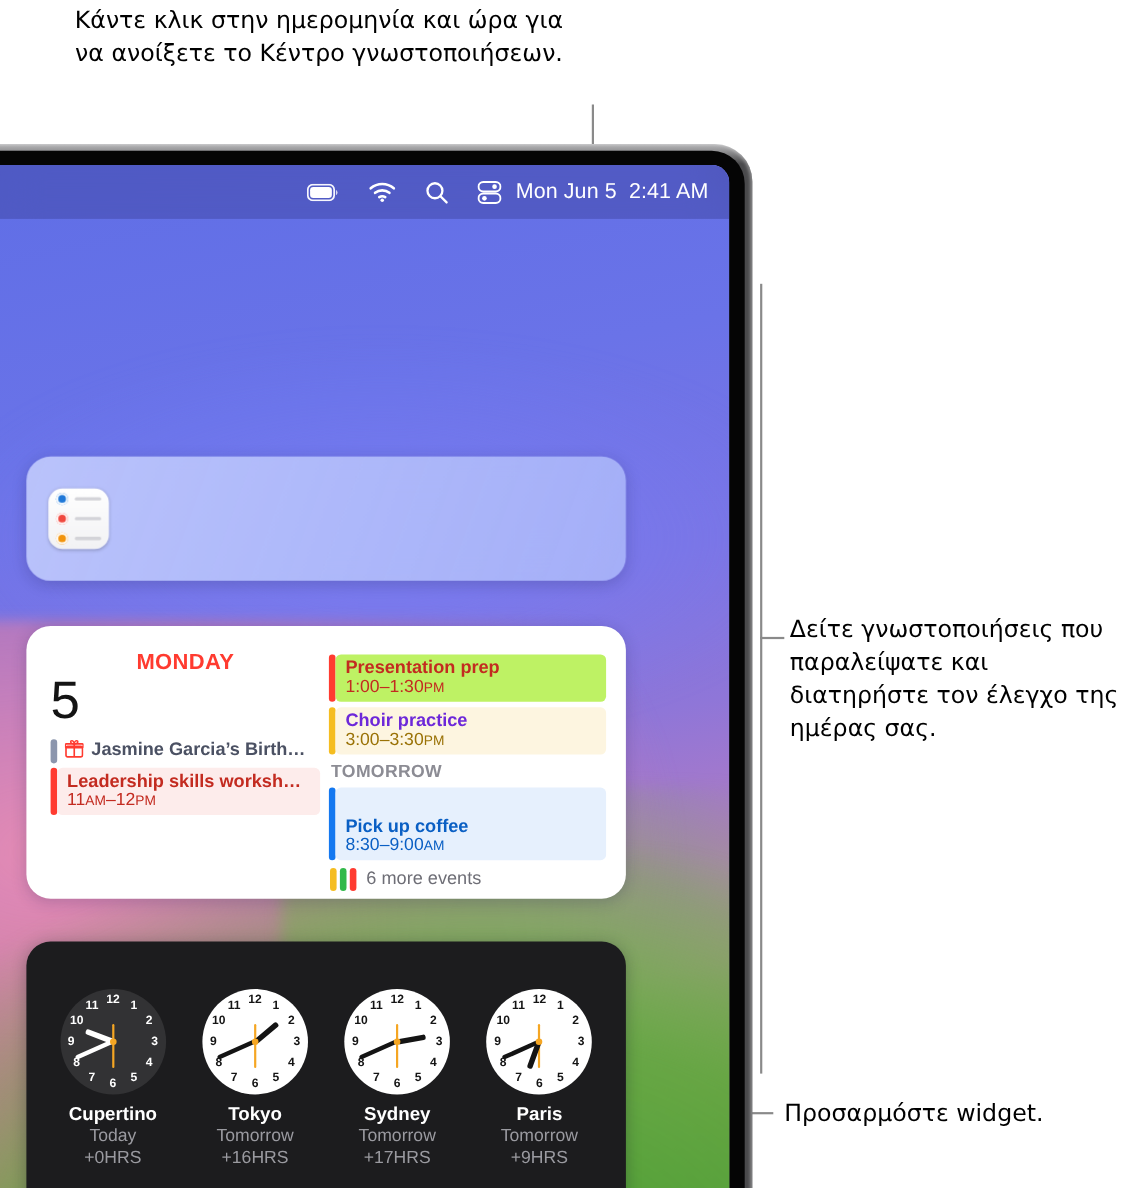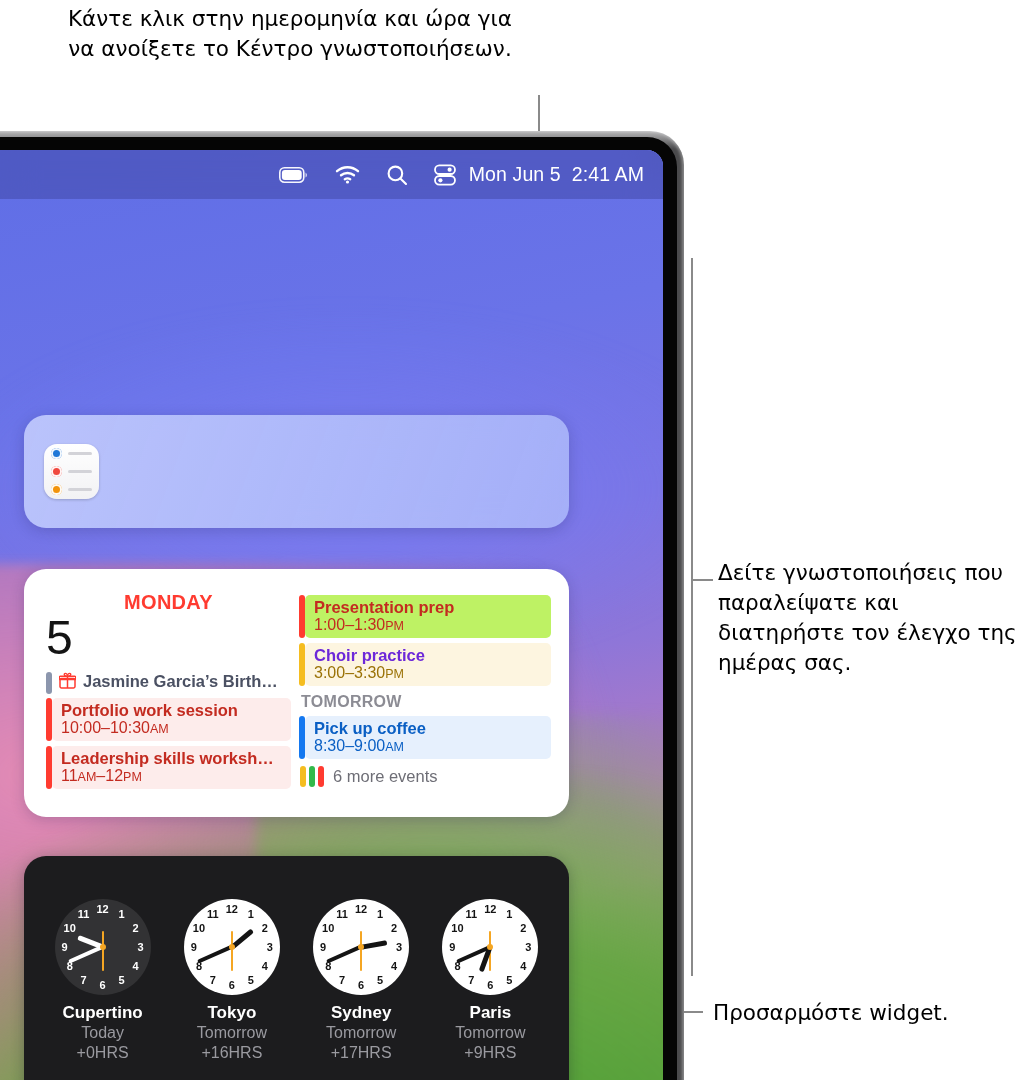--- a/index.html
+++ b/index.html
@@ -241,27 +241,20 @@
                   <line x1="8.5" y1="4.4" x2="8.5" y2="16" stroke="#ff3b30" stroke-width="1.5"></line>
                   <path d="M8.5 4.3 C8.5 2 6.9 0.9 5.7 1.6 C4.5 2.3 5.6 4.3 8.5 4.3 Z" fill="none" stroke="#ff3b30" stroke-width="1.3"></path>
                   <path d="M8.5 4.3 C8.5 2 10.1 0.9 11.3 1.6 C12.5 2.3 11.4 4.3 8.5 4.3 Z" fill="none" stroke="#ff3b30" stroke-width="1.3"></path>
                 </svg></span>
               <div id="birthday-label">Jasmine Garcia’s Birth…</div>
             </div>
           <div id="today-events">
               <div class="ev">
                 <div class="ev-bar" style="background: rgb(255, 59, 48);"></div>
                 <div class="ev-body" style="background: rgb(253, 236, 235);">
-                  <div class="ev-title" style="color: rgb(195, 43, 32);">Portfolio work session</div>
-                  <div class="ev-time" style="color: rgb(195, 43, 32);">10:00–10:30<span class="ampm">AM</span></div>
-                </div>
-              </div>
-              <div class="ev">
-                <div class="ev-bar" style="background: rgb(255, 59, 48);"></div>
-                <div class="ev-body" style="background: rgb(253, 236, 235);">
                   <div class="ev-title" style="color: rgb(195, 43, 32);">Leadership skills worksh…</div>
                   <div class="ev-time" style="color: rgb(195, 43, 32);">11<span class="ampm">AM</span>–12<span class="ampm">PM</span></div>
                 </div>
               </div>
             </div>
         </div>
         <div id="cal-right">
           <div id="right-events">
               <div class="ev">
                 <div class="ev-bar" style="background: rgb(255, 59, 48);"></div>
@@ -276,21 +269,21 @@
                   <div class="ev-title" style="color: #6d28d9;">Choir practice</div>
                   <div class="ev-time" style="color: rgb(154, 114, 6);">3:00–3:30<span class="ampm">PM</span></div>
                 </div>
               </div>
             </div>
           <div id="cal-tomorrow">TOMORROW</div>
           <div id="tomorrow-events">
               <div class="ev">
                 <div class="ev-bar" style="background: rgb(20, 120, 240);"></div>
                 <div class="ev-body" style="background: rgb(230, 240, 253);">
-                  <div class="ev-title" style="color: rgb(10, 95, 196);">Pick up coffee</div>
+                  <div class="ev-title" style="color: rgb(10, 95, 196); margin-top: 23px;">Pick up coffee</div>
                   <div class="ev-time" style="color: rgb(10, 95, 196);">8:30–9:00<span class="ampm">AM</span></div>
                 </div>
               </div>
             </div>
           <div id="more-events">
             <div class="me-bars" id="me-bars">
                 <div class="me-bar" style="background: rgb(245, 189, 32);"></div>
                 <div class="me-bar" style="background: rgb(50, 185, 74);"></div>
                 <div class="me-bar" style="background: rgb(255, 59, 48);"></div>
               </div>

